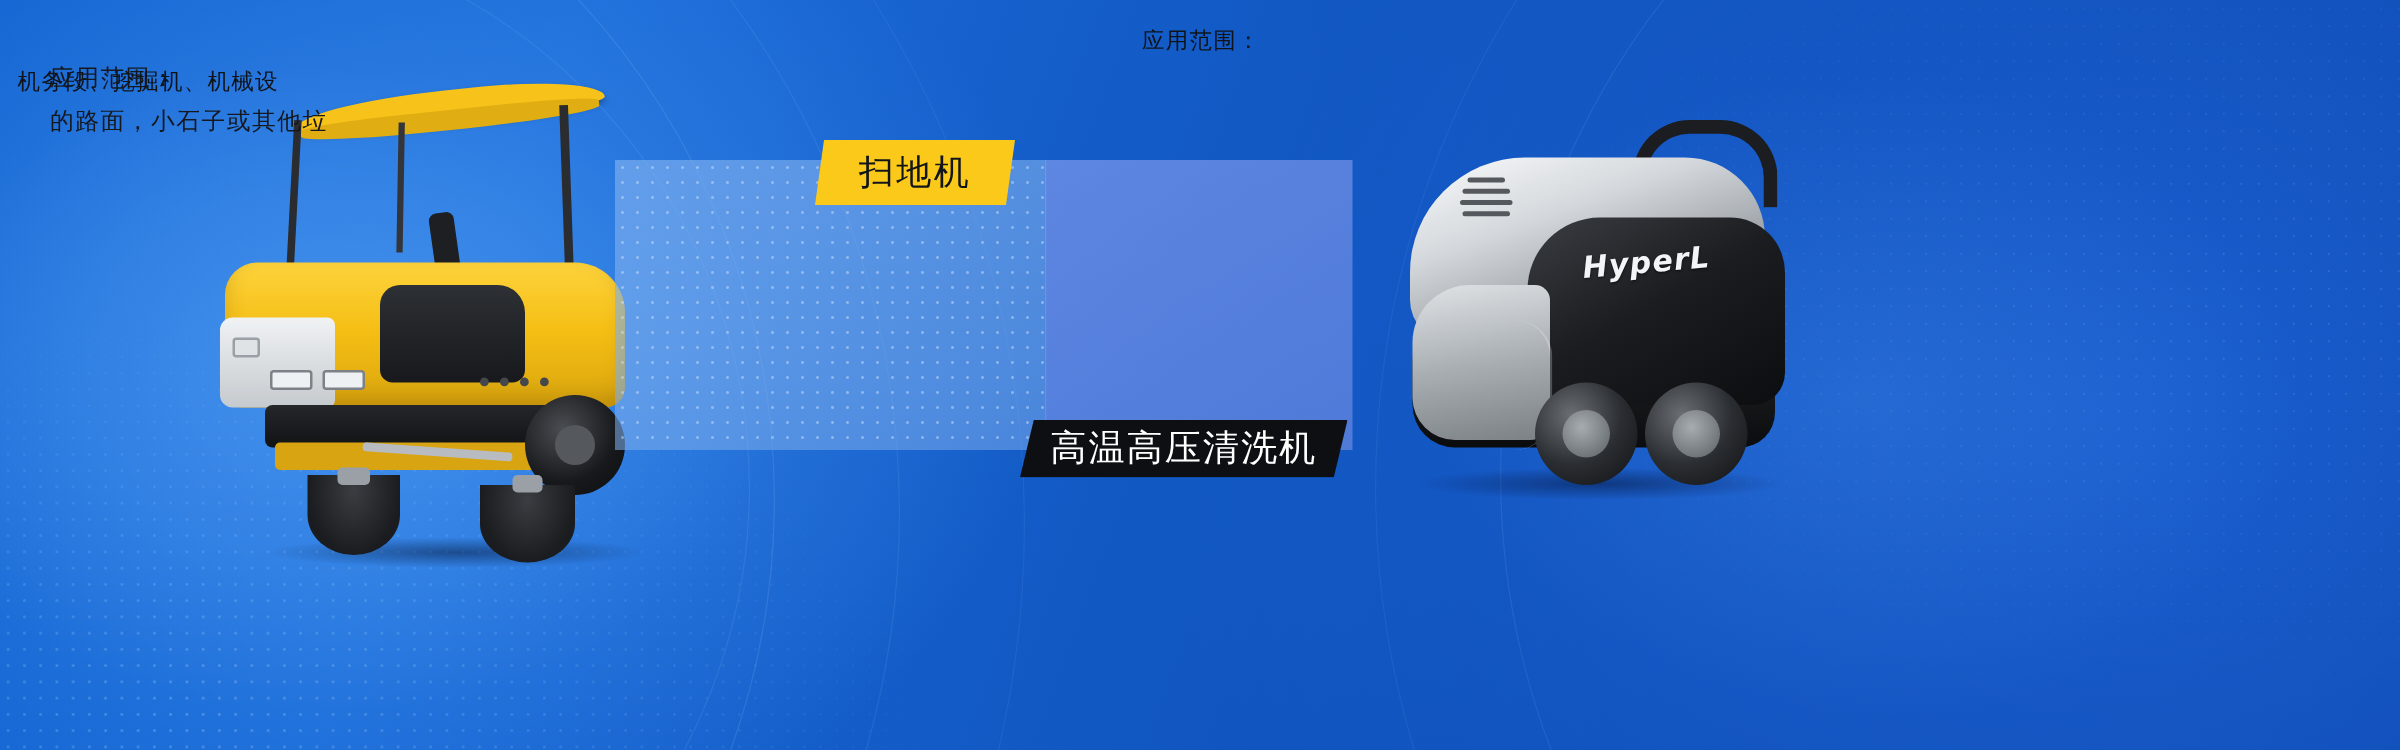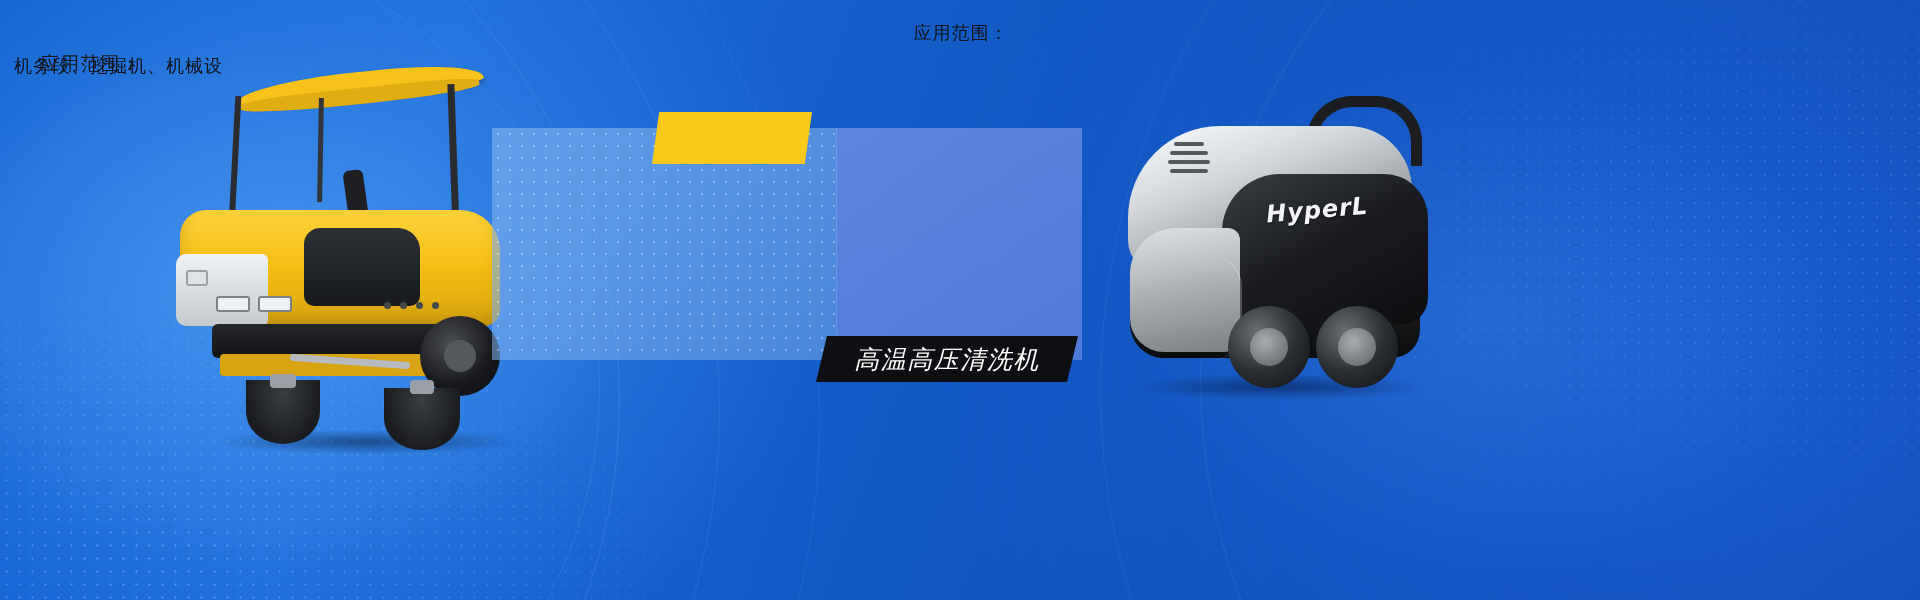--- a/index.html
+++ b/index.html
@@ -114,21 +114,21 @@
 
   
   #washer-label {
     position:absolute; left:816px; top:336px; width:262px; height:46px;
     background:#0d0f12;
     clip-path:polygon(4.2% 0%, 100% 0%, 95.8% 100%, 0% 100%);
   }
   #washer-label-text {
     position:absolute; left:816px; top:336px; width:262px; height:46px;
     display:flex; align-items:center; justify-content:center;
-    color:#ffffff; font-size:25px; letter-spacing:1.5px;font-style:italic;
+    color:#ffffff; font-size:29px; letter-spacing:1.5px;
   }
 
   
   #sweeper-img { position:absolute; left:120px; top:58px; width:400px; height:360px; }
   .sw { position:absolute; }
   .canopy {
     left:116px; top:14px; width:248px; height:26px; background:#f7c21a;
     border-radius:48% 42% 40% 44% / 70% 70% 30% 30%;
     transform:rotate(-6deg);
     box-shadow:0 3px 5px rgba(0,0,0,.3);
@@ -299,23 +299,25 @@
     <div class="sw brush-hub-l"></div>
     <div class="sw brush-r"></div>
     <div class="sw brush-hub-r"></div>
   </div>
 
   <div id="left-panel">
     <div class="panel-bg"></div>
   </div>
   <div id="left-text">
     <div class="ln">应用范围：</div>
+    <div class="ln">的路面，小石子或其他垃</div>
   </div>
 
   <div id="sweeper-label"></div>
+  <div id="sweeper-label-text">扫地机</div>
 
   <div id="right-panel">
     <div class="panel-bg"></div>
   </div>
   <div id="right-text">
     <div class="ln ln-1">应用范围：</div>
     <div class="ln">机务段、挖掘机、机械设</div>
   </div>
 
   <div id="washer-label"></div>

